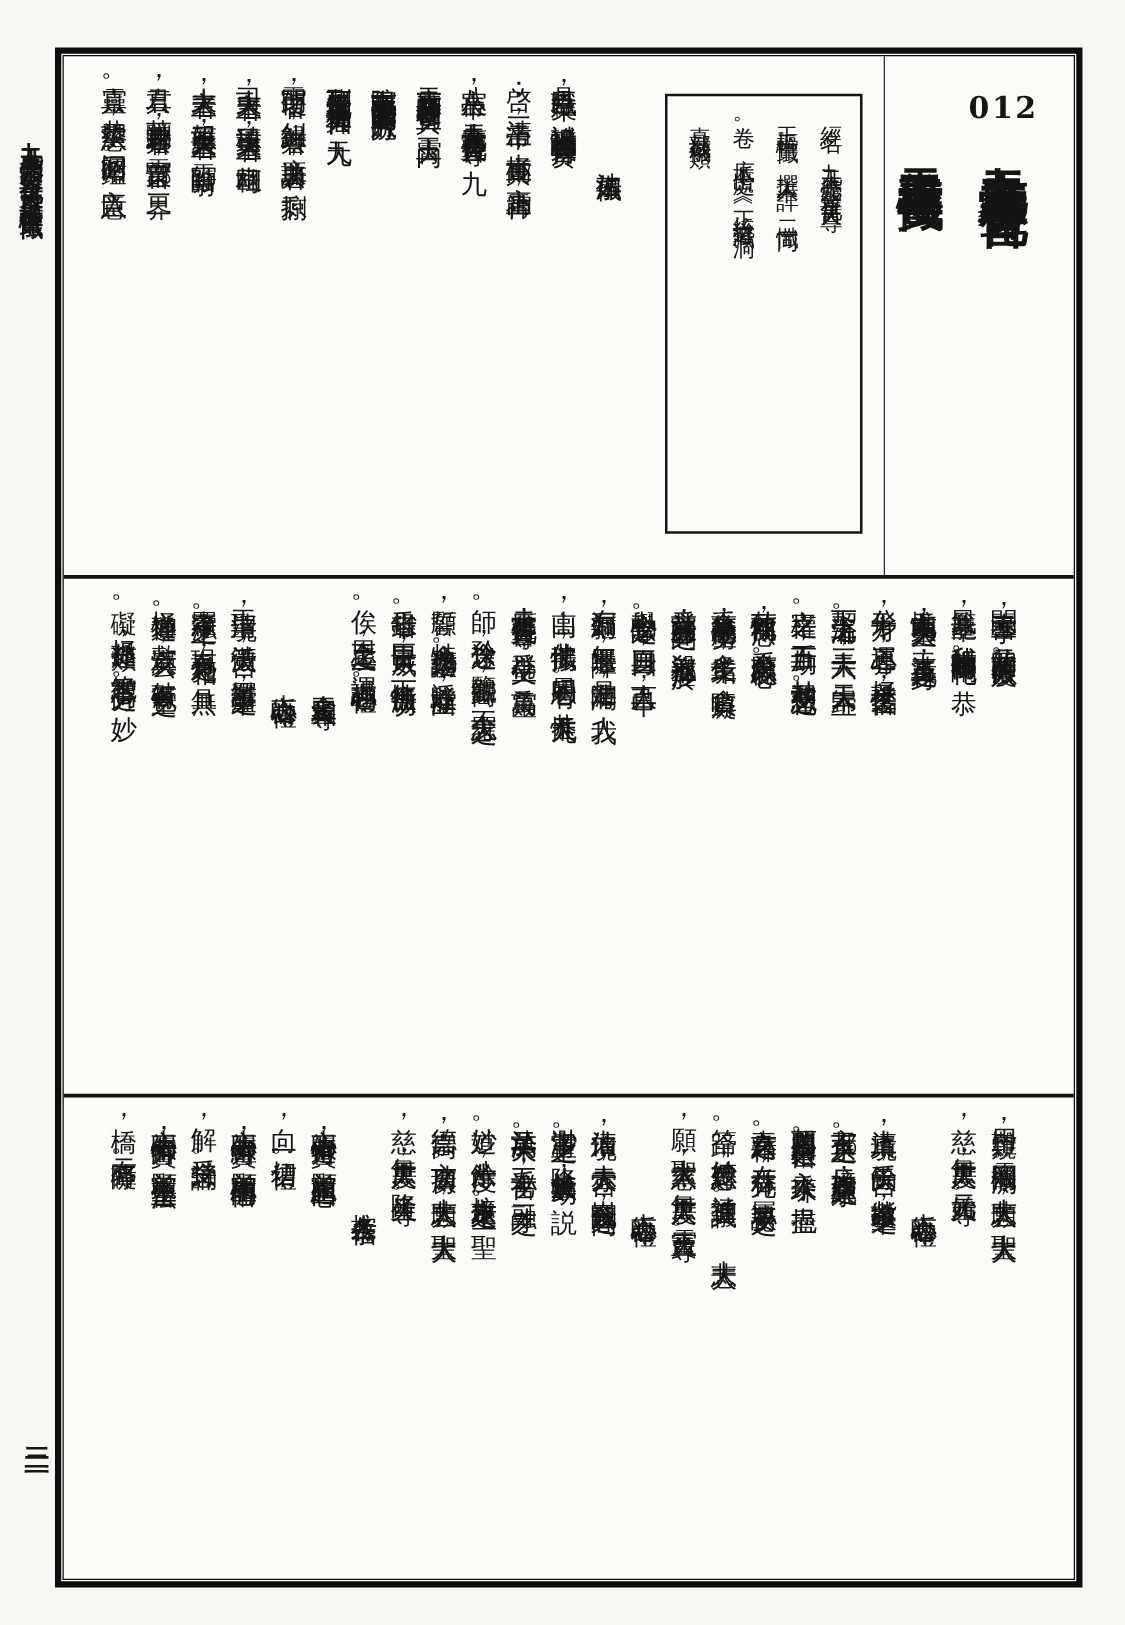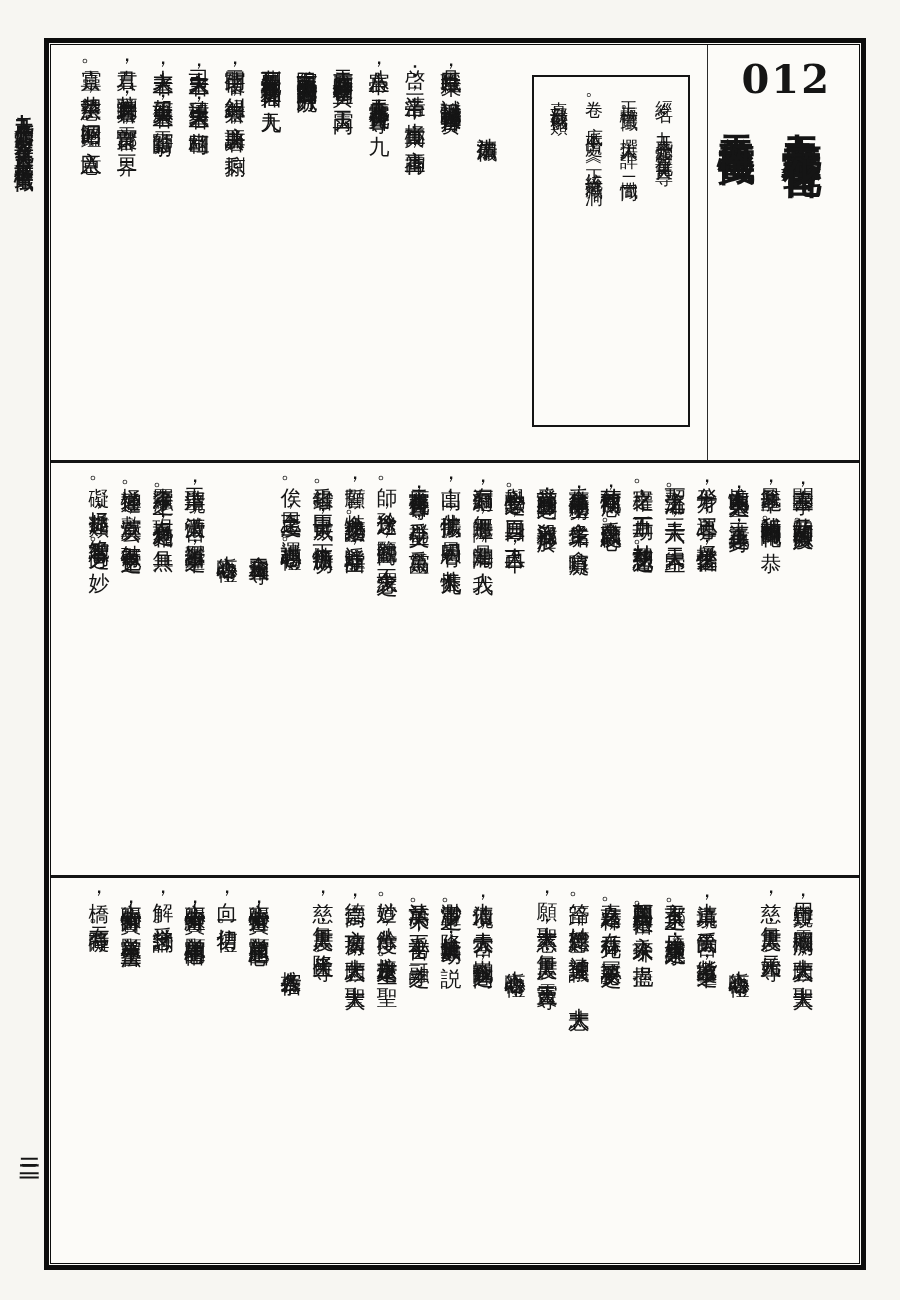--- a/index.html
+++ b/index.html
@@ -41,22 +41,22 @@
     writing-mode:vertical-rl; text-orientation:upright;
   }
   .band2, .band3 {
     writing-mode:vertical-rl; text-orientation:upright;
     padding:8px 40px 4px 24px;
     font-size:21px; line-height:32px; letter-spacing:1.5px;
   }
   .col { white-space:nowrap; }
   
   .folio {
-    position:absolute; top:10px; right:28px;
-    font-size:40px; letter-spacing:2px; font-weight:600;margin-left:44px;
+    position:absolute; top:26px; right:28px;
+    font-size:24px; letter-spacing:2px; font-weight:600;margin-left:44px;
   }
   .title-divider {
     position:absolute; top:0; bottom:0; left:656px;
     width:1px; background:#2a2a2a;
   }
   .title {
     position:absolute; top:56px; right:24px; bottom:4px;
     writing-mode:vertical-rl; text-orientation:upright;
     font-weight:700;
   }

